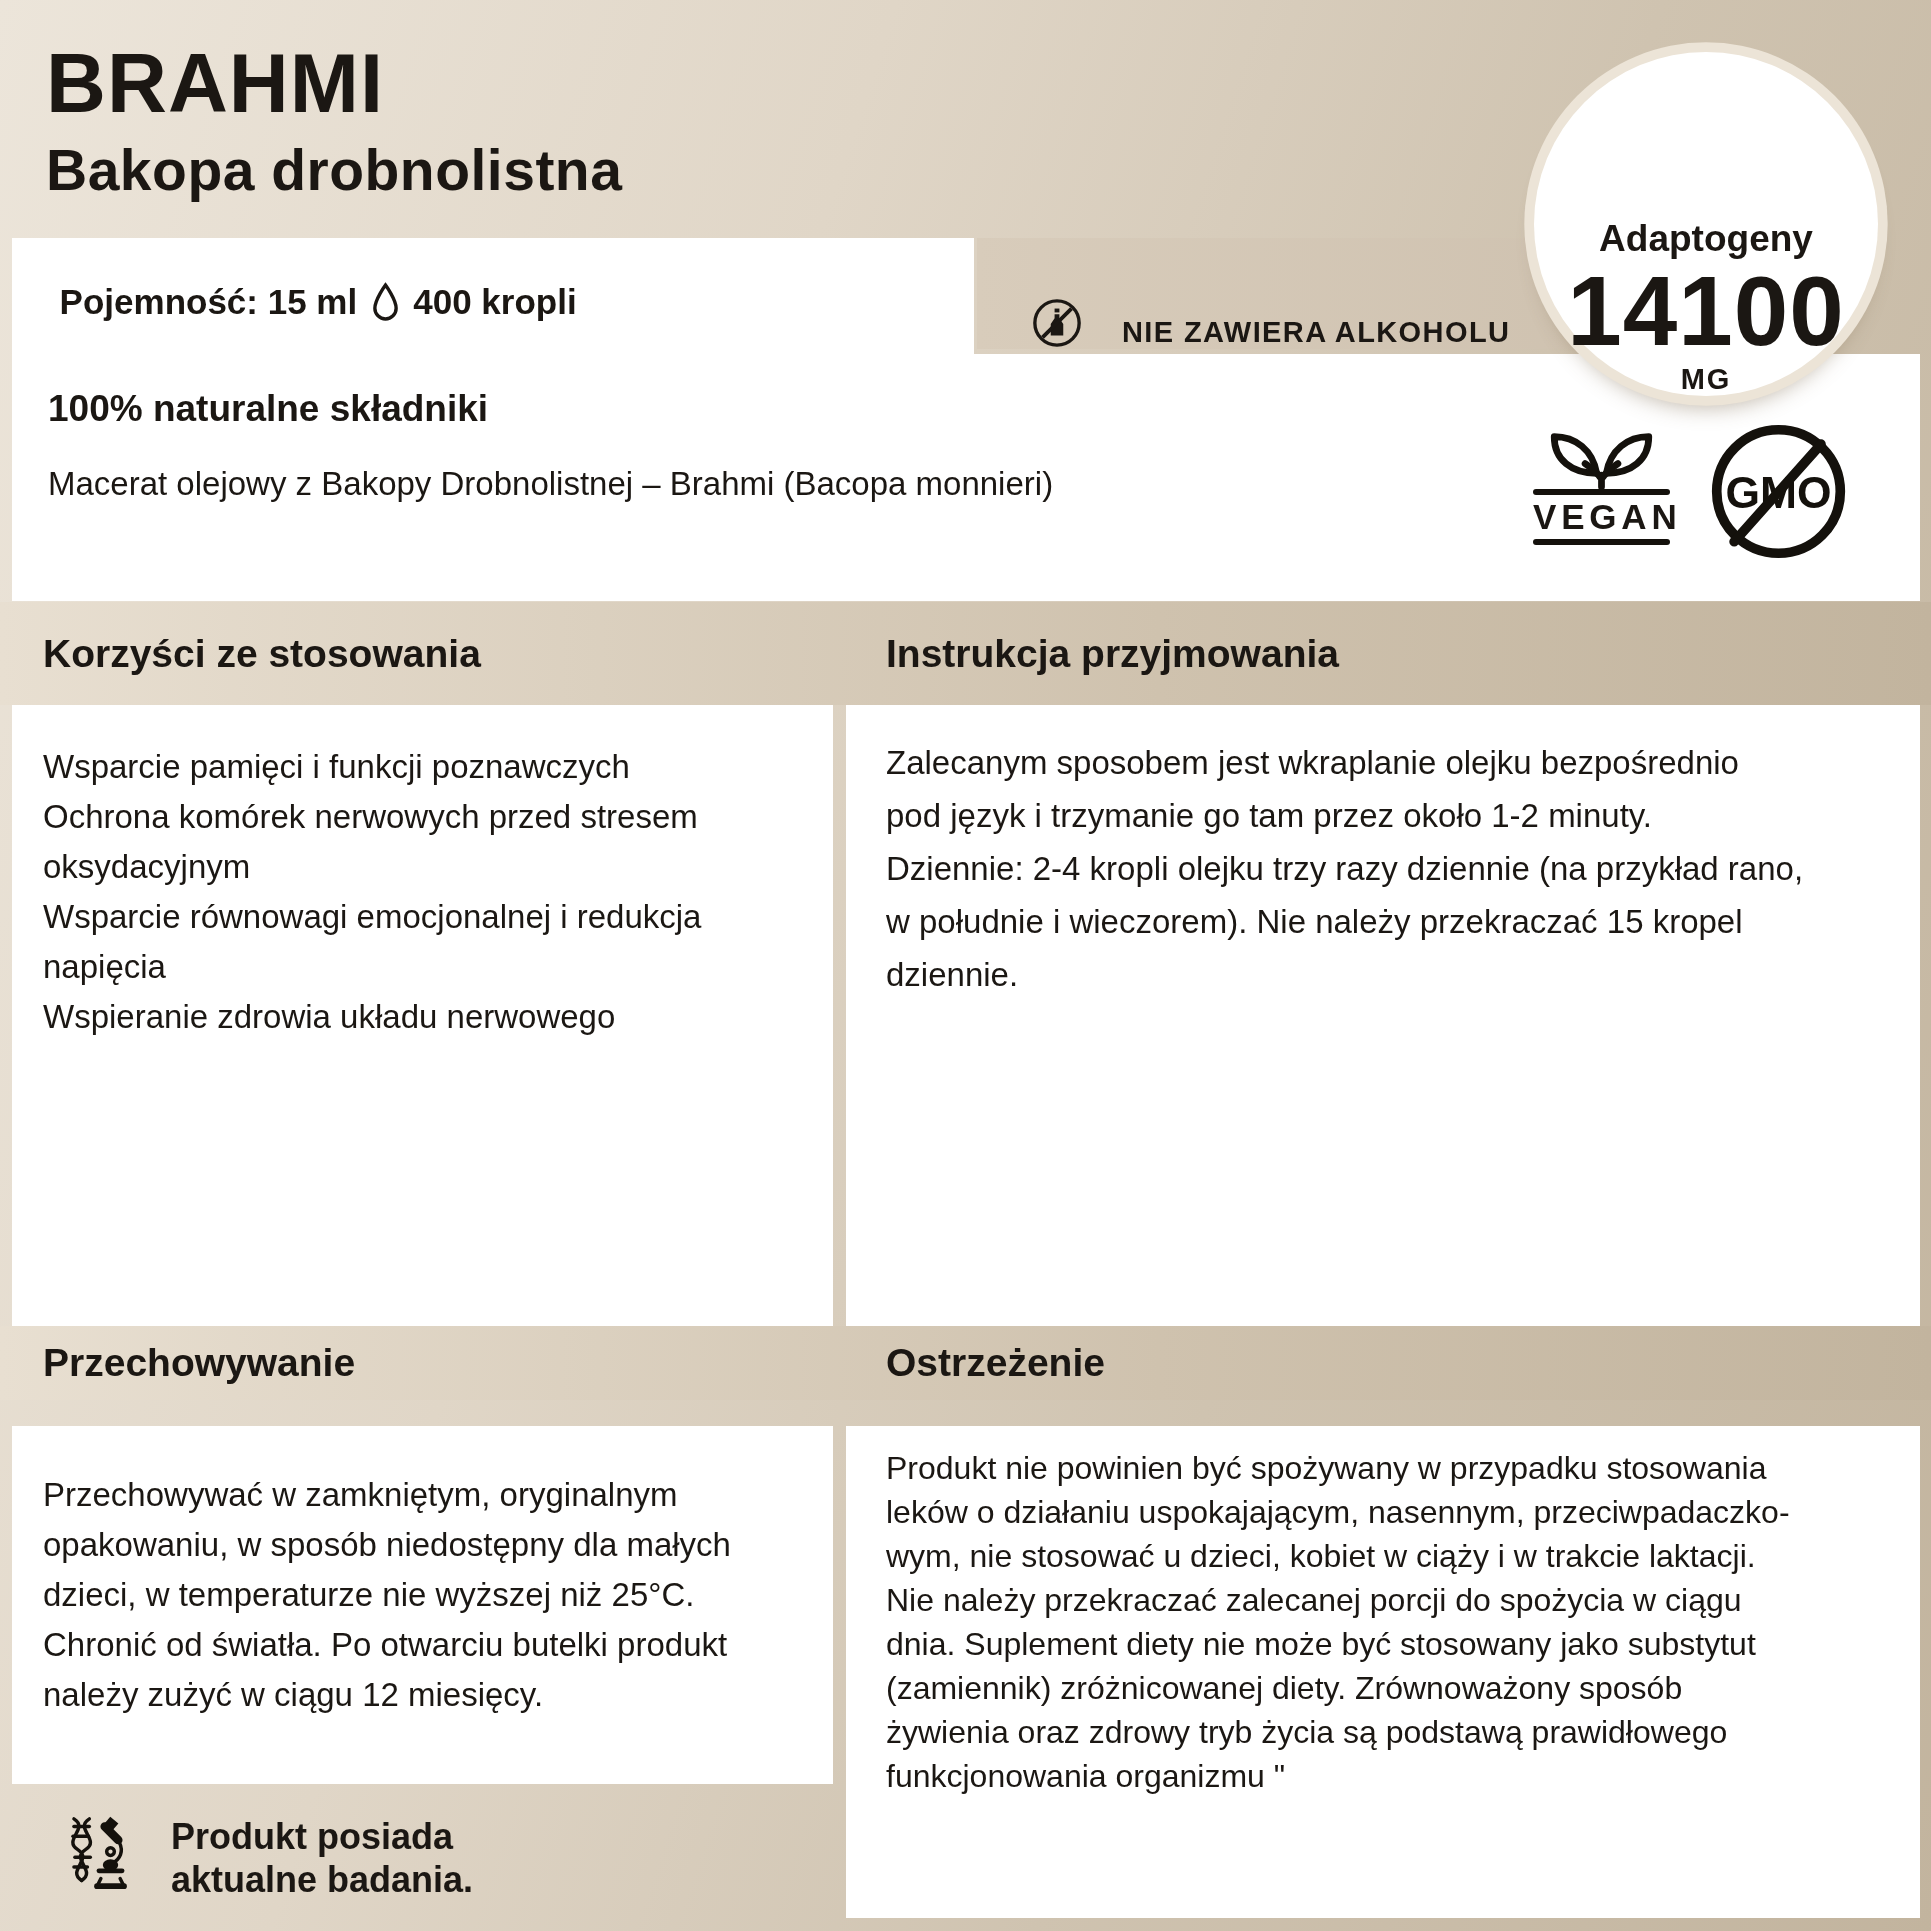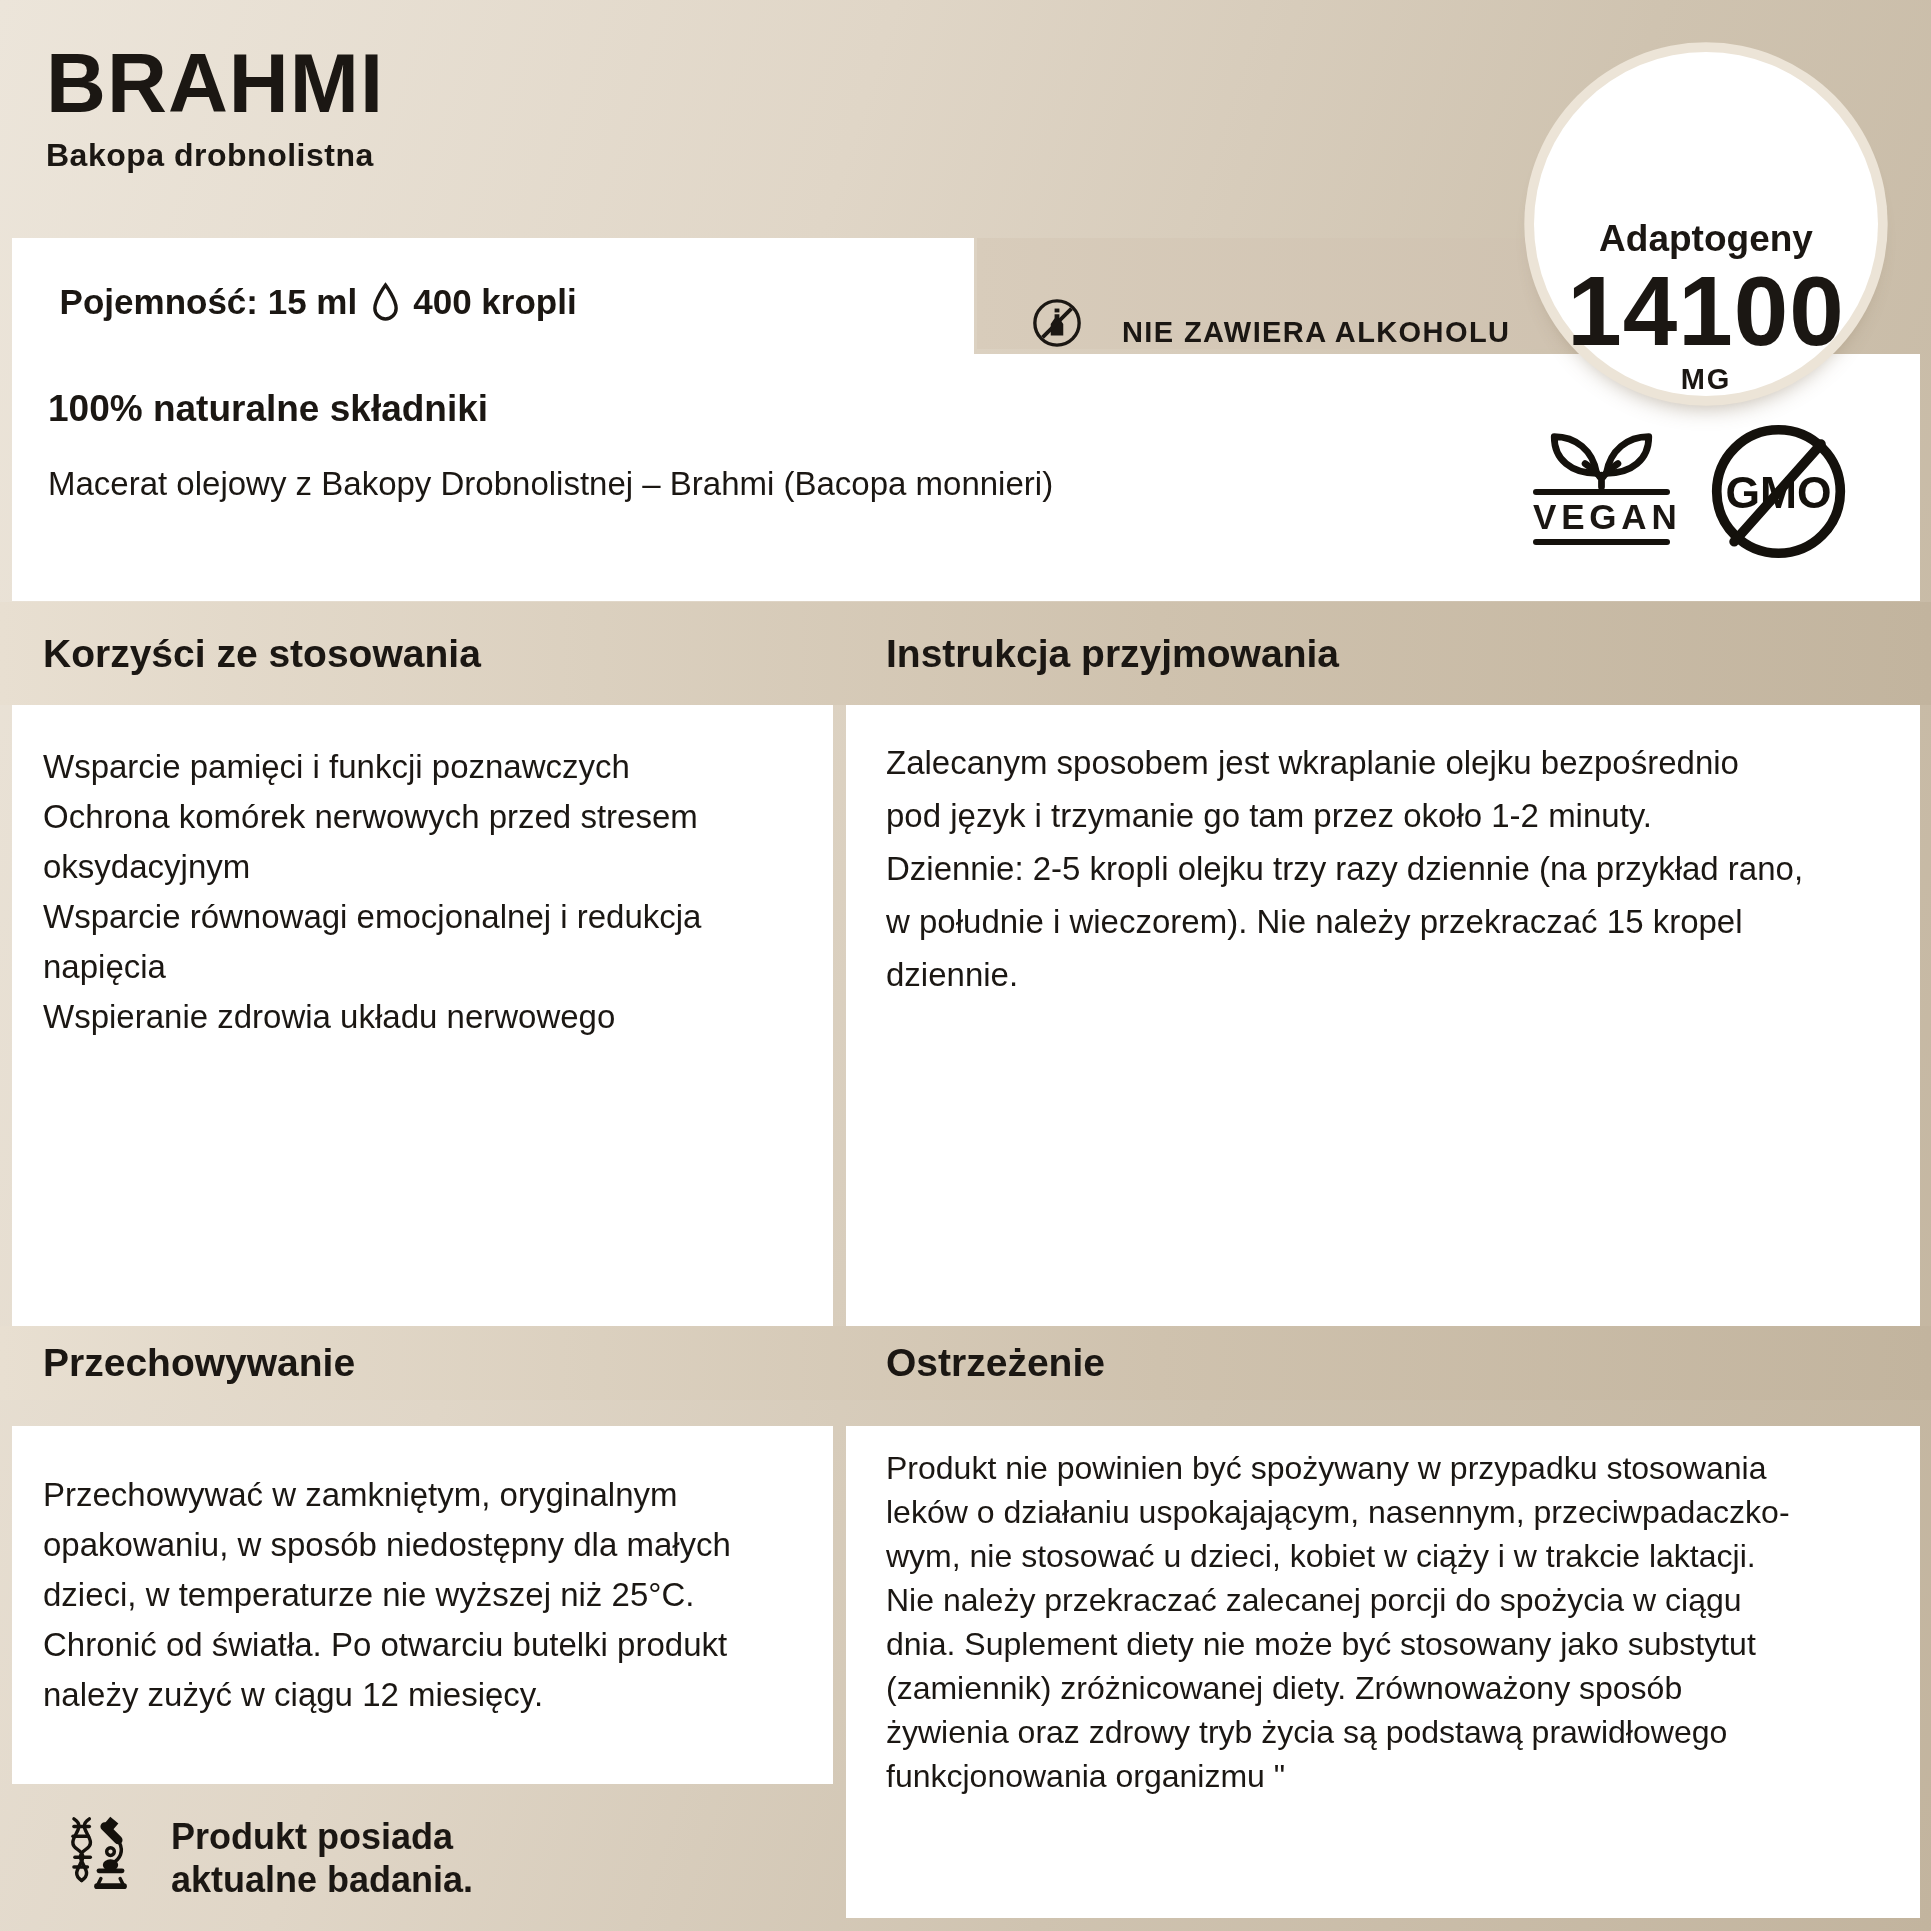--- a/index.html
+++ b/index.html
@@ -11,21 +11,21 @@
   body{
     position:relative;overflow:hidden;color:var(--text-dark);
     font-family:"Liberation Sans","DejaVu Sans",sans-serif;
     background:linear-gradient(108deg,var(--page-bg-light) 0%,#e0d6c7 35%,#cfc3b0 65%,var(--page-bg-dark) 100%);
   }
   .abs{position:absolute;}
   .panel{background:var(--panel-white);}
   .band-grad{background:linear-gradient(90deg,#e8dfd1 0%,#cfc2ae 60%,#c2b49e 100%);}
 
   .title{left:46px;top:42px;font-size:83px;font-weight:800;letter-spacing:1px;line-height:1.0;}
-  .subtitle{left:46px;top:137px;font-size:32px;font-weight:800;letter-spacing:0.5px;}
+  .subtitle{left:46px;top:137px;font-size:57px;font-weight:800;letter-spacing:0.5px;}
 
   .cap-band{left:11.6px;top:238px;width:962px;height:128px;display:flex;align-items:center;padding-left:48px;gap:13.5px;}
   .cap-text{font-size:35px;font-weight:700;}
   .nie-band{left:977px;top:238px;width:626px;height:111px;display:flex;align-items:flex-end;padding-left:54px;gap:39px;
     background:linear-gradient(90deg,#d8ccbb 0%,#cfc2b0 100%);}
   .nie-text{font-size:29px;font-weight:600;letter-spacing:1.4px;}
 
   .badge{left:1534px;top:52px;width:344px;height:344px;border-radius:50%;background:var(--panel-white);
     box-shadow:0 0 0 9.7px #ece4d7,0 17.4px 21px -5.8px rgba(120,100,70,.45);
     display:flex;flex-direction:column;align-items:center;justify-content:flex-end;z-index:5;text-align:center;}
@@ -130,21 +130,21 @@
 <div class="abs panel p-benefits"></div>
 <div class="abs panel p-usage"></div>
 <div class="abs body-txt benefits-txt">Wsparcie pamięci i funkcji poznawczych
 Ochrona komórek nerwowych przed stresem
 oksydacyjnym
 Wsparcie równowagi emocjonalnej i redukcja
 napięcia
 Wspieranie zdrowia układu nerwowego</div>
 <div class="abs body-txt usage-txt">Zalecanym sposobem jest wkraplanie olejku bezpośrednio
 pod język i trzymanie go tam przez około 1-2 minuty.
-Dziennie: 2-5 kropli olejku trzy razy dziennie (na przykład rano,
+Dziennie: 2-4 kropli olejku trzy razy dziennie (na przykład rano,
 w południe i wieczorem). Nie należy przekraczać 15 kropel
 dziennie.</div>
 
 <div class="abs band-grad hband2">
   <div class="h2 left">Przechowywanie</div>
   <div class="h2 right">Ostrzeżenie</div>
 </div>
 
 <div class="abs panel p-storage"></div>
 <div class="abs panel p-warning"></div>

